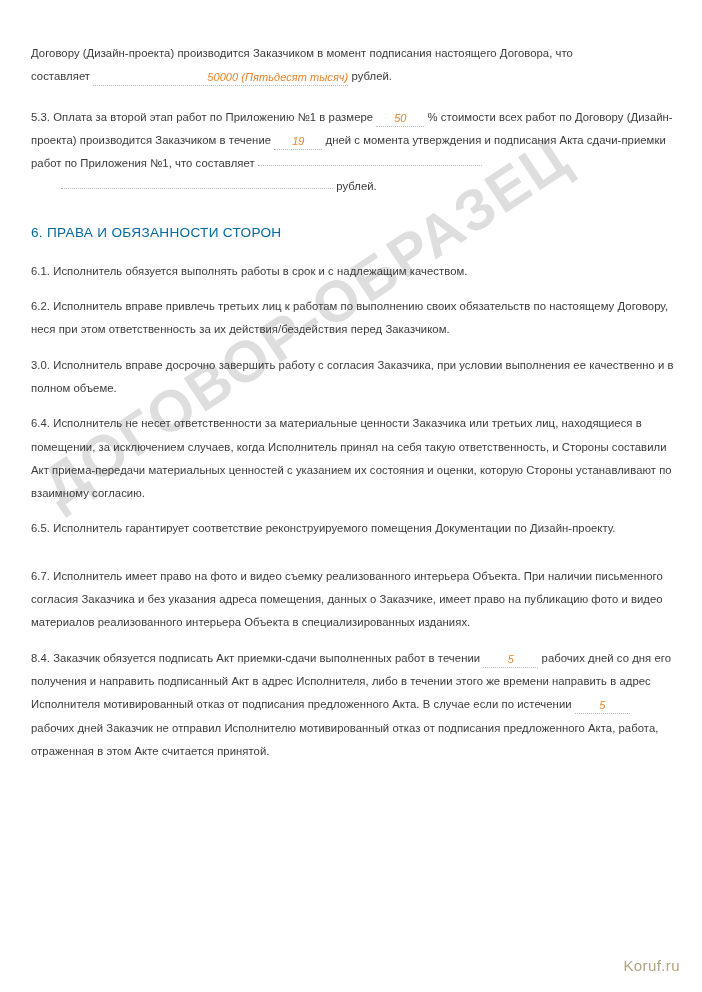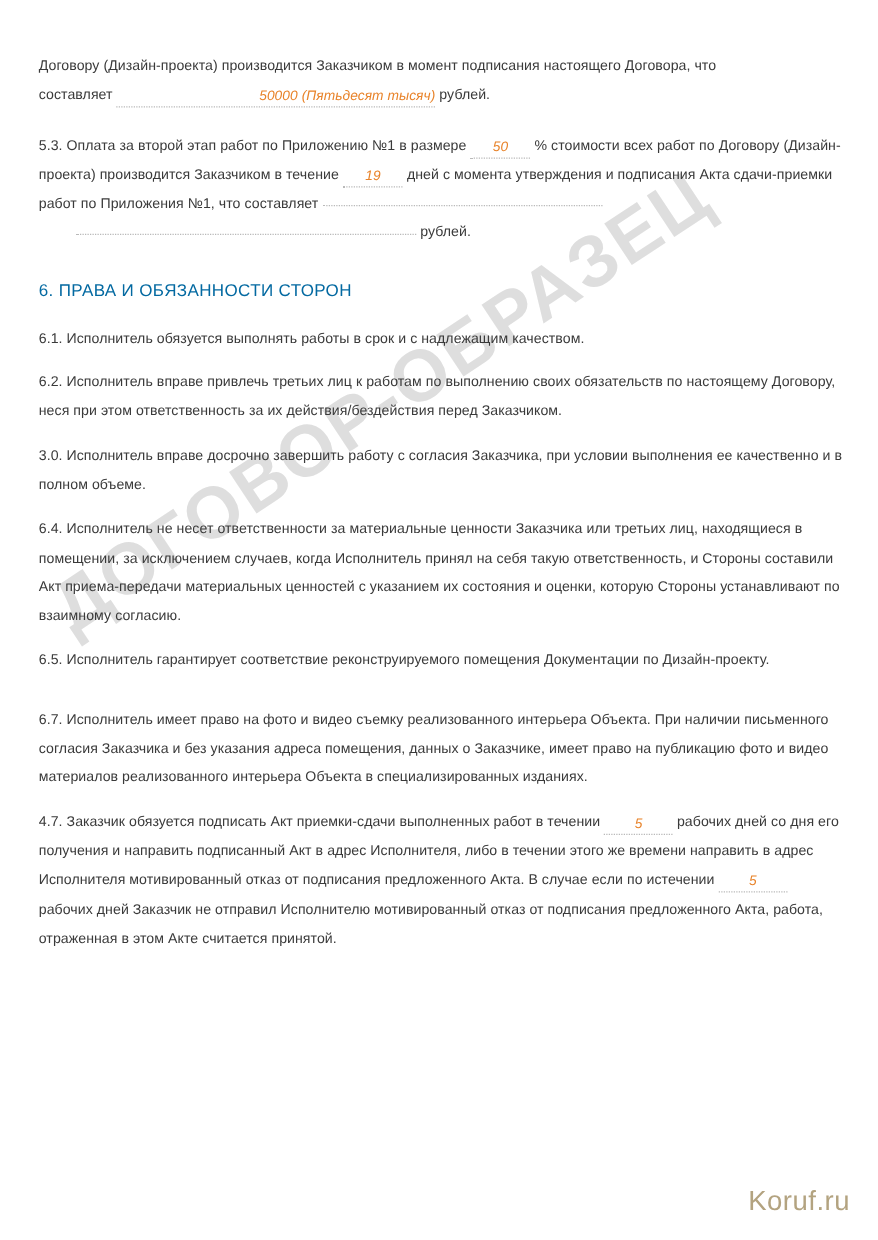--- a/index.html
+++ b/index.html
@@ -97,21 +97,21 @@
   .blank.tail   { width: 224px; }
   .blank.money  { width: 272px; }
 
   .line-rubles { margin-left: 30px; }
 
   
   #logo {
     position: absolute;
     right: 22px;
     bottom: 18px;
-    font-size: 22px;
+    font-size: 15px;
     color: #b3a380;
     letter-spacing: .4px;
     font-family: "Liberation Sans", "DejaVu Sans", sans-serif;
     z-index: 3;
     user-select: none;
   }
 </style>
 </head>
 <body>
 
@@ -163,21 +163,21 @@
 
     <p class="para">6.5. Исполнитель гарантирует соответствие реконструируемого помещения Документации по Дизайн-проекту.</p>
     <div class="gap-md"></div>
 
     <div class="gap-md"></div>
 
     <p class="para">6.7. Исполнитель имеет право на фото и видео съемку реализованного интерьера Объекта. При наличии письменного согласия Заказчика и без указания адреса помещения, данных о Заказчике, имеет право на публикацию фото и видео материалов реализованного интерьера Объекта в специализированных изданиях.</p>
     <div class="gap-md"></div>
 
     <p class="para">
-      <span>4.7. Заказчик обязуется подписать Акт приемки-сдачи выполненных работ в течении</span>
+      <span>8.4. Заказчик обязуется подписать Акт приемки-сдачи выполненных работ в течении</span>
       <span class="fill w-num5">5</span>
       <span>рабочих дней со дня его получения и направить подписанный Акт в адрес Исполнителя, либо в течении этого же времени направить в адрес Исполнителя мотивированный отказ от подписания предложенного Акта. В случае если по истечении</span>
       <span class="fill w-num5">5</span>
       <span>рабочих дней Заказчик не отправил Исполнителю мотивированный отказ от подписания предложенного Акта, работа, отраженная в этом Акте считается принятой.</span>
     </p>
     <div class="gap-md"></div>
 
 
   </div>
 

